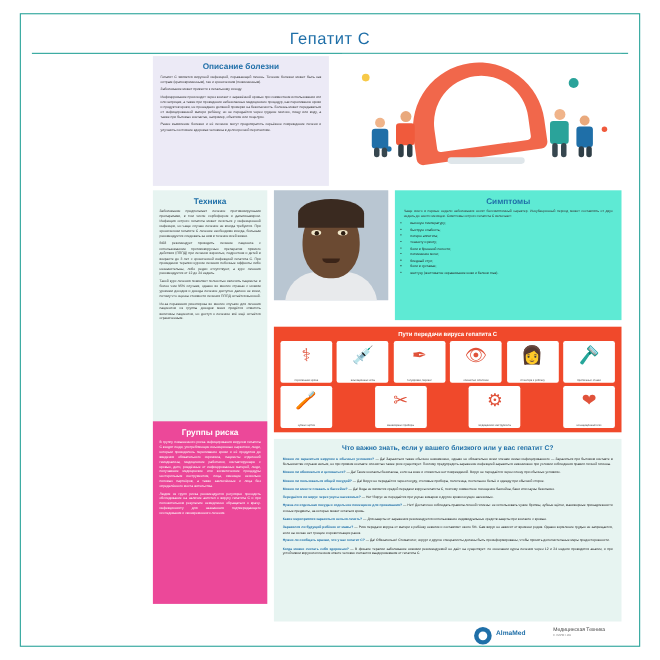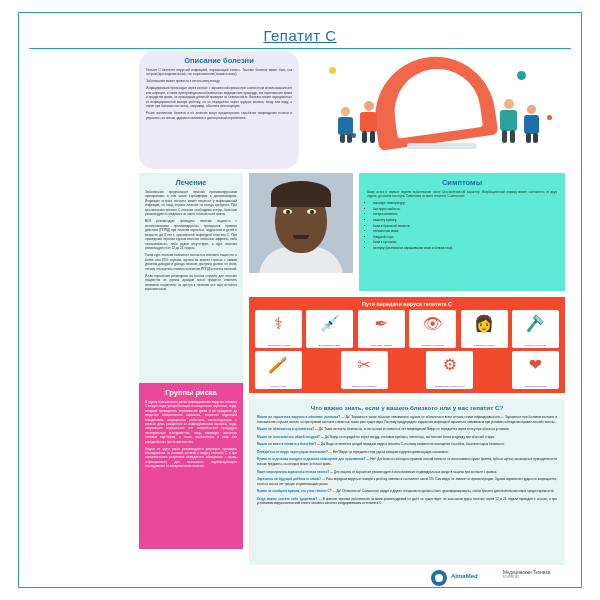--- a/index.html
+++ b/index.html
@@ -21,42 +21,41 @@
     position:absolute;left:8px;top:8px;right:8px;bottom:8px;
   }
   .title{
     text-align:center;
     font-size:15px;
     color:#1f6fa8;
     letter-spacing:.5px;
     margin-top:6px;
     margin-bottom:4px;
     font-weight:400;
-    text-decoration:underline;
   }
   .hr{
     height:1px;background:#2aa39a;margin:0 2px 6px 2px;
   }
   
   .panel{position:absolute;box-sizing:border-box;}
   .panel h3{
     margin:0 0 3px 0;
     font-size:7.5px;
     font-weight:700;
     text-align:center;
     color:#1f6fa8;
   }
   .txt{
     font-size:3.1px;
     line-height:1.45;
     text-align:justify;
     color:#333;
   }
   .txt p{margin:0 0 2.5px 0;}
-  .lilac{background:#eceaf6;border-radius:15px;}
+  .lilac{background:#eceaf6;}
   .mint{background:#e7f4f1;}
   .pale{background:#5eead4;}
 
   
   #desc{left:112px;top:30px;width:160px;height:118px;padding:5px 7px;}
   #hero{left:284px;top:28px;width:254px;height:120px;}
 
   
   .hero-bg{position:absolute;inset:0;background:#ffffff;}
   .hero-shape{
@@ -199,21 +198,21 @@
       <div class="fig" style="left:212px;top:56px;width:18px;height:38px;">
         <div class="head" style="left:4px;top:0;width:9px;height:9px;background:#e9a97c;"></div>
         <div class="body" style="left:1px;top:10px;width:15px;height:19px;background:#1f6fa8;"></div>
         <div class="body" style="left:3px;top:28px;width:5px;height:10px;background:#2f3e46;"></div>
         <div class="body" style="left:10px;top:28px;width:5px;height:10px;background:#2f3e46;"></div>
       </div>
       <div style="position:absolute;left:96px;top:94px;width:70px;height:6px;background:#dfe6ea;border-radius:3px;"></div>
     </div>
 
     <div class="panel mint" id="treat">
-      <h3>Лечение</h3>
+      <h3>Техника</h3>
       <div class="txt">
         <p>Заболевание предполагает лечение противовирусными препаратами, в том числе сорбифером и дапатинавиром. Инфекция острого гепатита может лечиться у инфекционной инфекции, но чаще случаю лечение не всегда требуется. При хроническом гепатите С лечение необходимо всегда, больным рекомендуется следовать за ним в течение всей жизни.</p>
         <p>ВОЗ рекомендует проводить лечение пациента с использованием противовирусных препаратов прямого действия (ПППД) при лечении взрослых, подростков и детей в возрасте до 3 лет с хронической инфекцией гепатита С. При проведении терапии курсом лечения побочные эффекты либо незначительны, либо редки отсутствуют, а курс лечения рекомендуется от 12 до 24 недель.</p>
         <p>Такой курс лечения позволяет полностью излечить пациента: в более чем 95% случаев, однако во многих странах с низким уровнем доходов и дохода лечение доступно далеко не всем, потому что оценка стоимости лечения ПППД остаётся высокой.</p>
         <p>Из-за поражения ринопироза во многих случаях для лечения пациентов из группы доходов меня придётся отметить величины пациентов, но доступ к лечению всё ещё остаётся ограниченным.</p>
       </div>
     </div>
 
     <div class="panel" id="photo">
       <div class="photo-frame">

